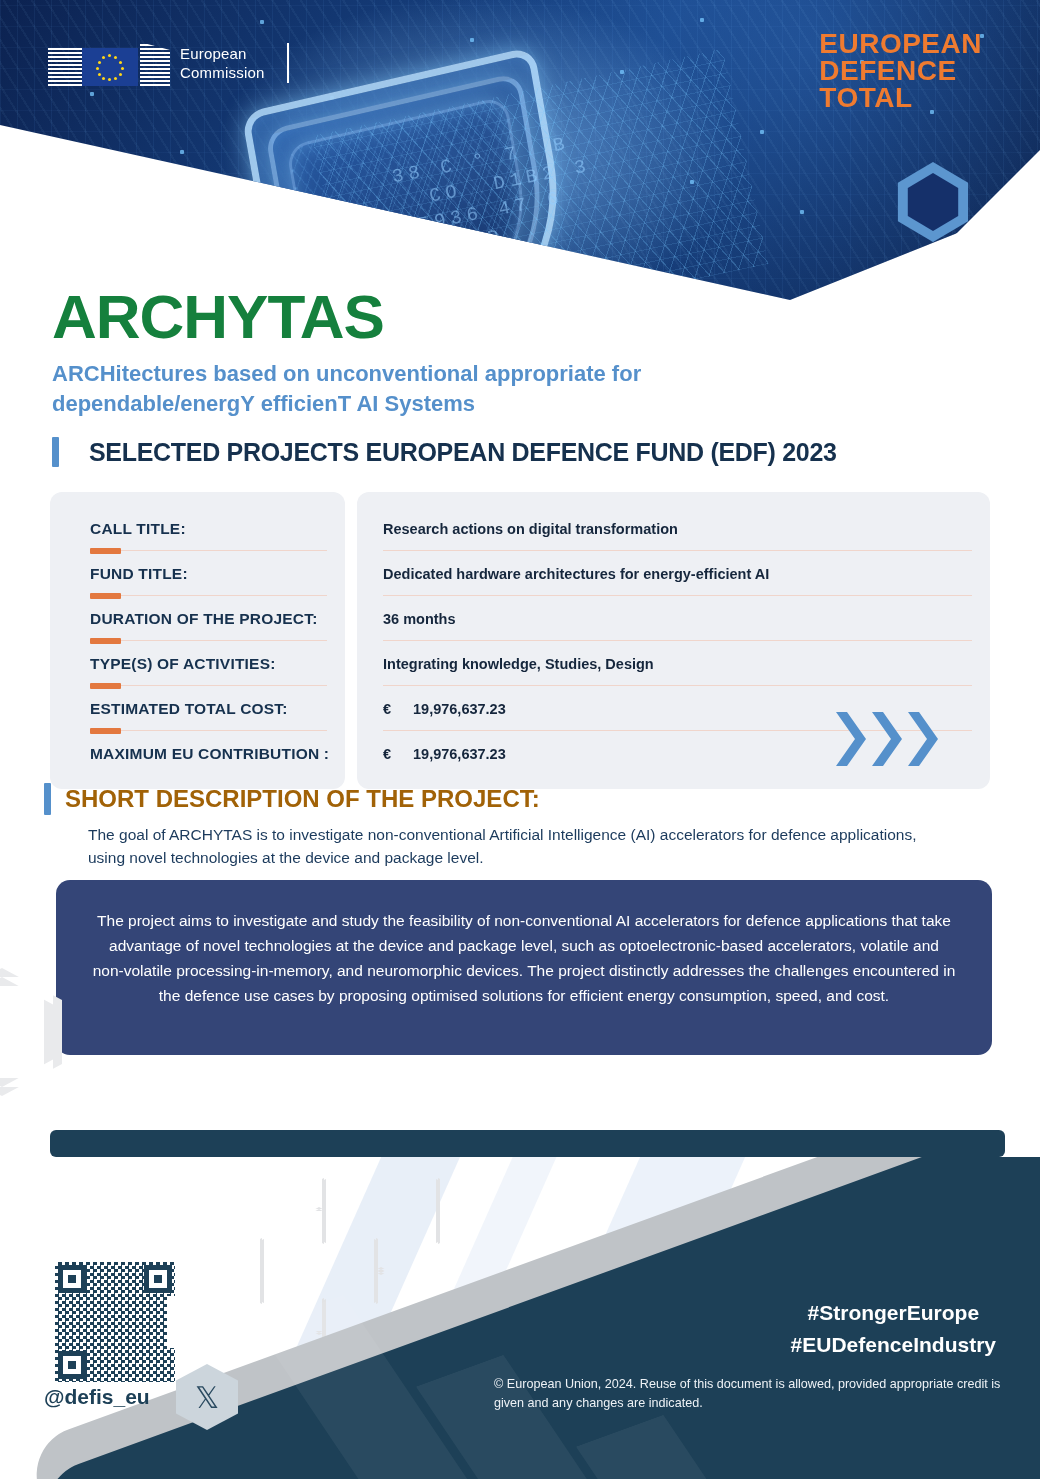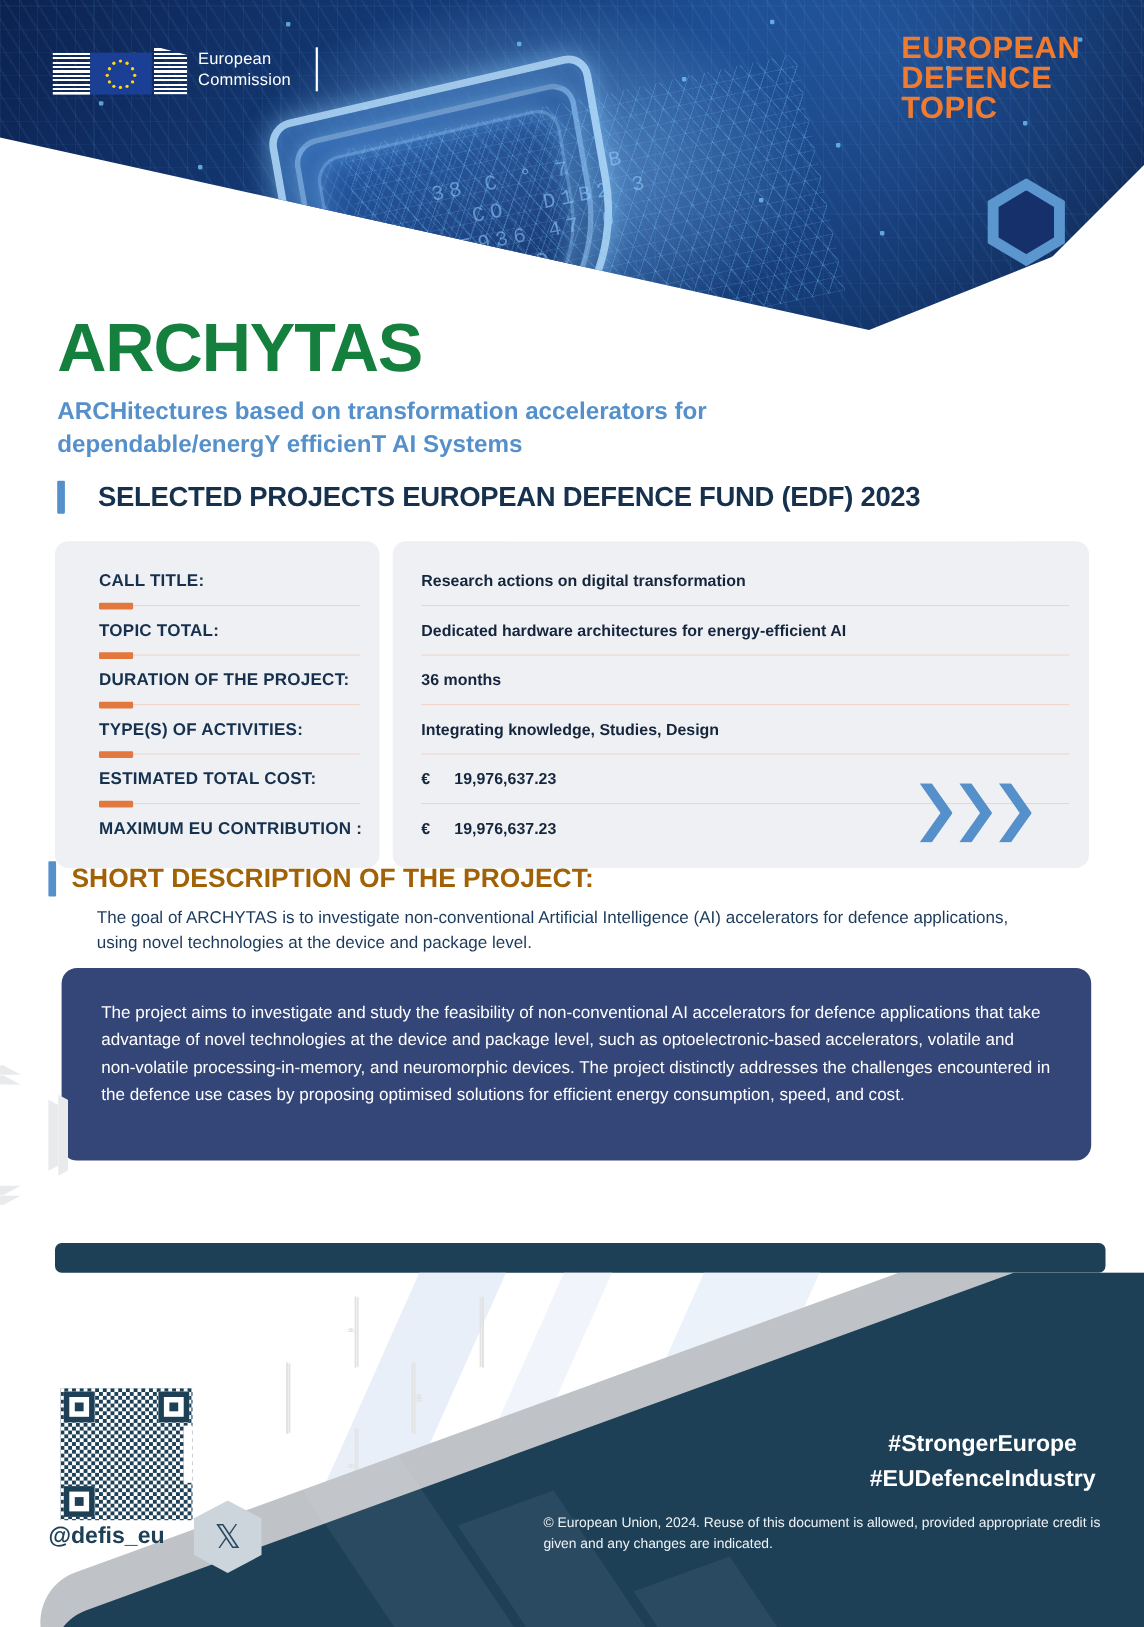--- a/index.html
+++ b/index.html
@@ -157,21 +157,21 @@
   .desc-text {
     position: absolute; left: 88px; top: 823px; width: 830px;
     font-size: 15.5px; line-height: 23px; color: #1b3a5c;
   }
 
   .blue-box {
     position: absolute; left: 56px; top: 880px; width: 936px; height: 175px;
     background: #344577; border-radius: 14px;
     padding: 28px 36px 0 36px;
   }
-  .blue-box p { color: #fff; font-size: 15.5px; line-height: 25px; }
+  .blue-box p { color: #fff; font-size: 15.5px; line-height: 25px; text-align: center; }
 
   .hex-outline-left {
     position: absolute; left: -58px; top: 968px; width: 120px; height: 128px;
     border: 9px solid #e9eaec;
     clip-path: polygon(50% 0%, 100% 25%, 100% 75%, 50% 100%, 0% 75%, 0% 25%);
     background: transparent;
   }
   .hex-outline-left::after {
     content:""; position:absolute; left:0; top:0; right:0; bottom:0;
     box-shadow: inset 0 0 0 9px #e9eaec;
@@ -318,48 +318,48 @@
       <div class="ec-text">
         <div>European</div>
         <div>Commission</div>
       </div>
       <div class="ec-rule"></div>
     </div>
 
     <div class="edf-logo">
       <div>EUROPEAN</div>
       <div>DEFENCE</div>
-      <div>TOPIC</div>
+      <div>TOTAL</div>
     </div>
   </div>
   <div class="hex-ring"></div>
   <div class="hex-ring-mask"></div>
 
   <div class="title-block">
     <div class="proj-title">ARCHYTAS</div>
     <div class="proj-sub">
-      <div>ARCHitectures based on transformation accelerators for</div>
+      <div>ARCHitectures based on unconventional appropriate for</div>
       <div>dependable/energY efficienT AI Systems</div>
     </div>
     <div class="sec-head">
       <div class="sec-bar"></div>
       <div class="sec-head-text">SELECTED PROJECTS EUROPEAN DEFENCE FUND (EDF) 2023</div>
     </div>
   </div>
 
   <div class="info">
     <div class="info-col col-left">
       <div class="row">
           <span class="row-label">CALL TITLE:</span>
         </div>
       <div class="sep">
           <span class="dash"></span>
         </div>
       <div class="row">
-          <span class="row-label">TOPIC TOTAL:</span>
+          <span class="row-label">FUND TITLE:</span>
         </div>
       <div class="sep">
           <span class="dash"></span>
         </div>
       <div class="row">
           <span class="row-label">DURATION OF THE PROJECT:</span>
         </div>
       <div class="sep">
           <span class="dash"></span>
         </div>

